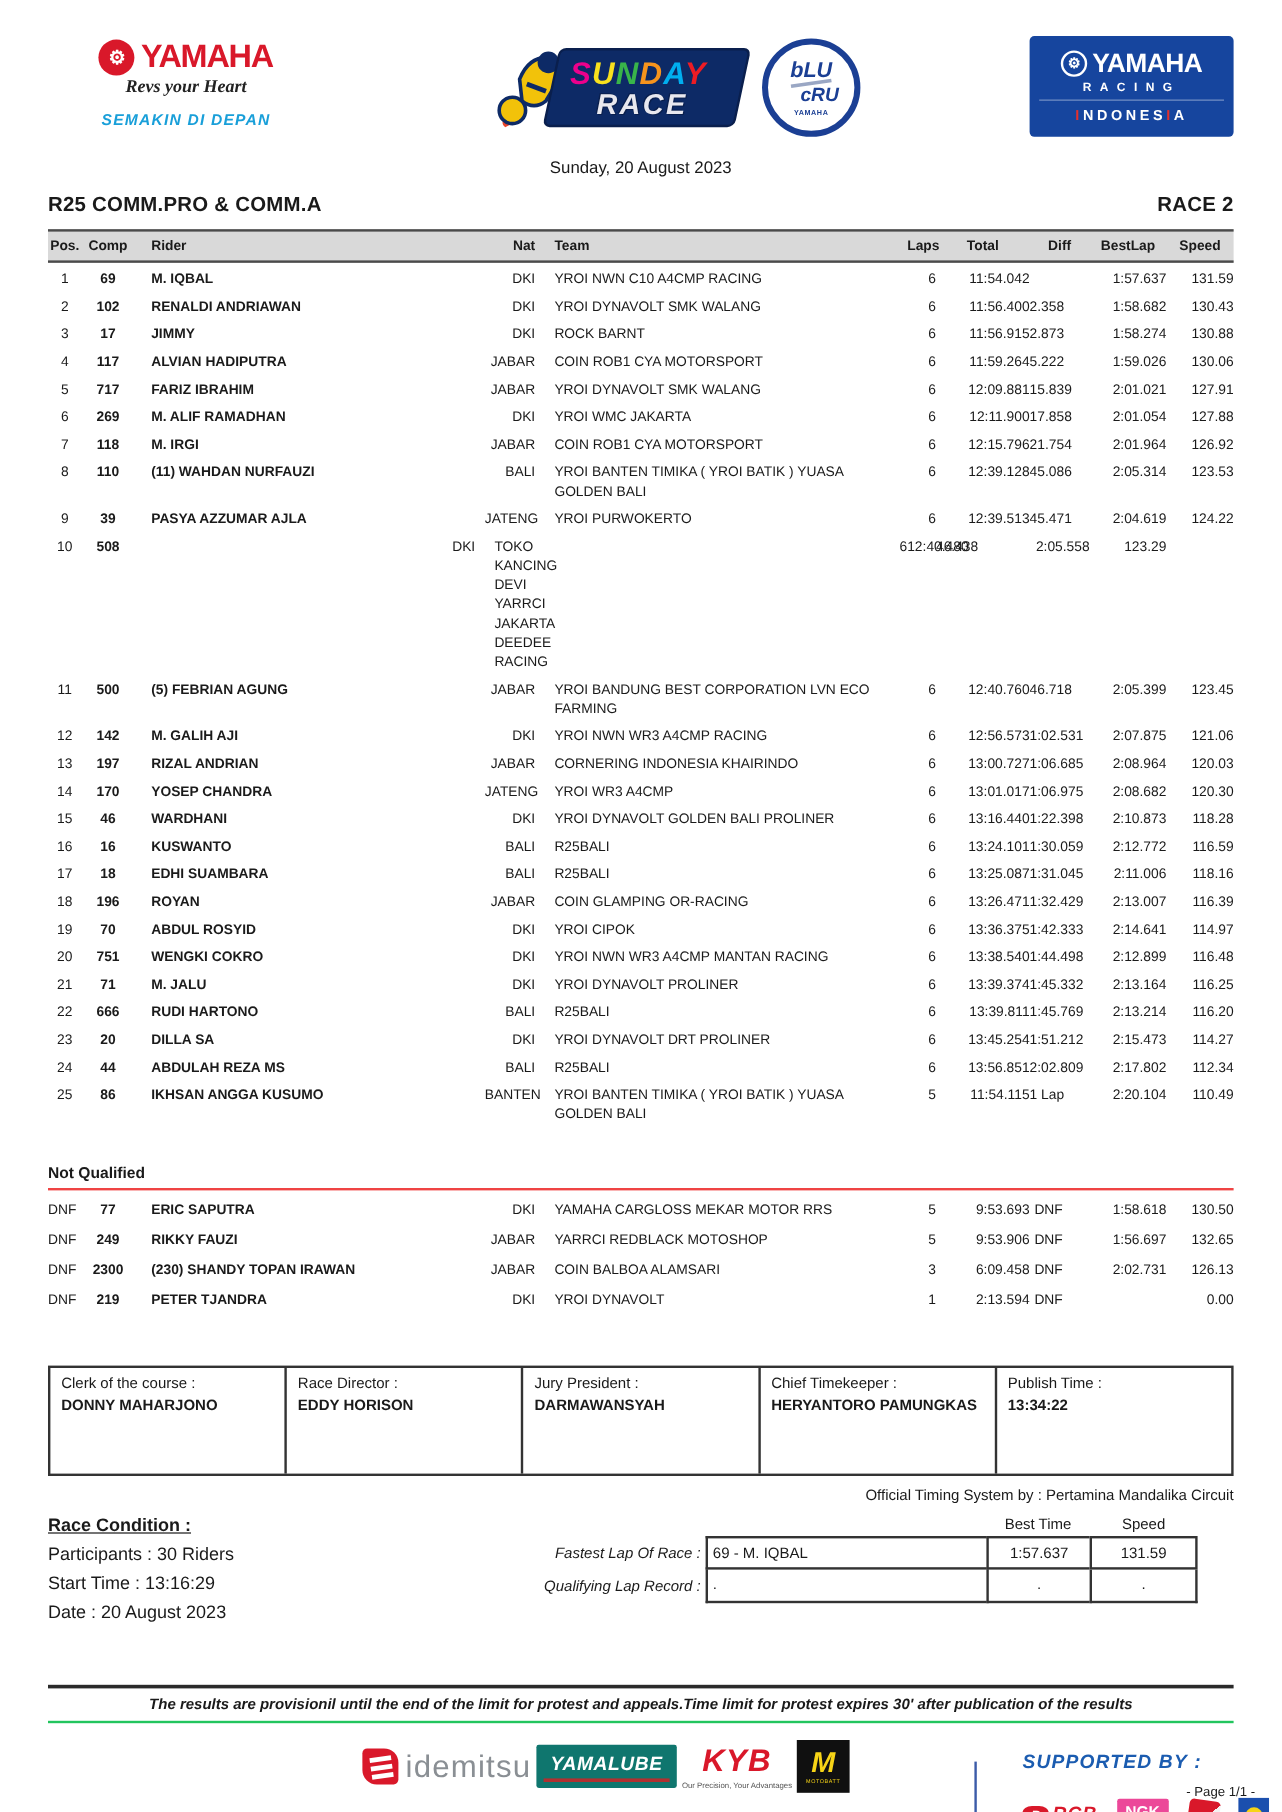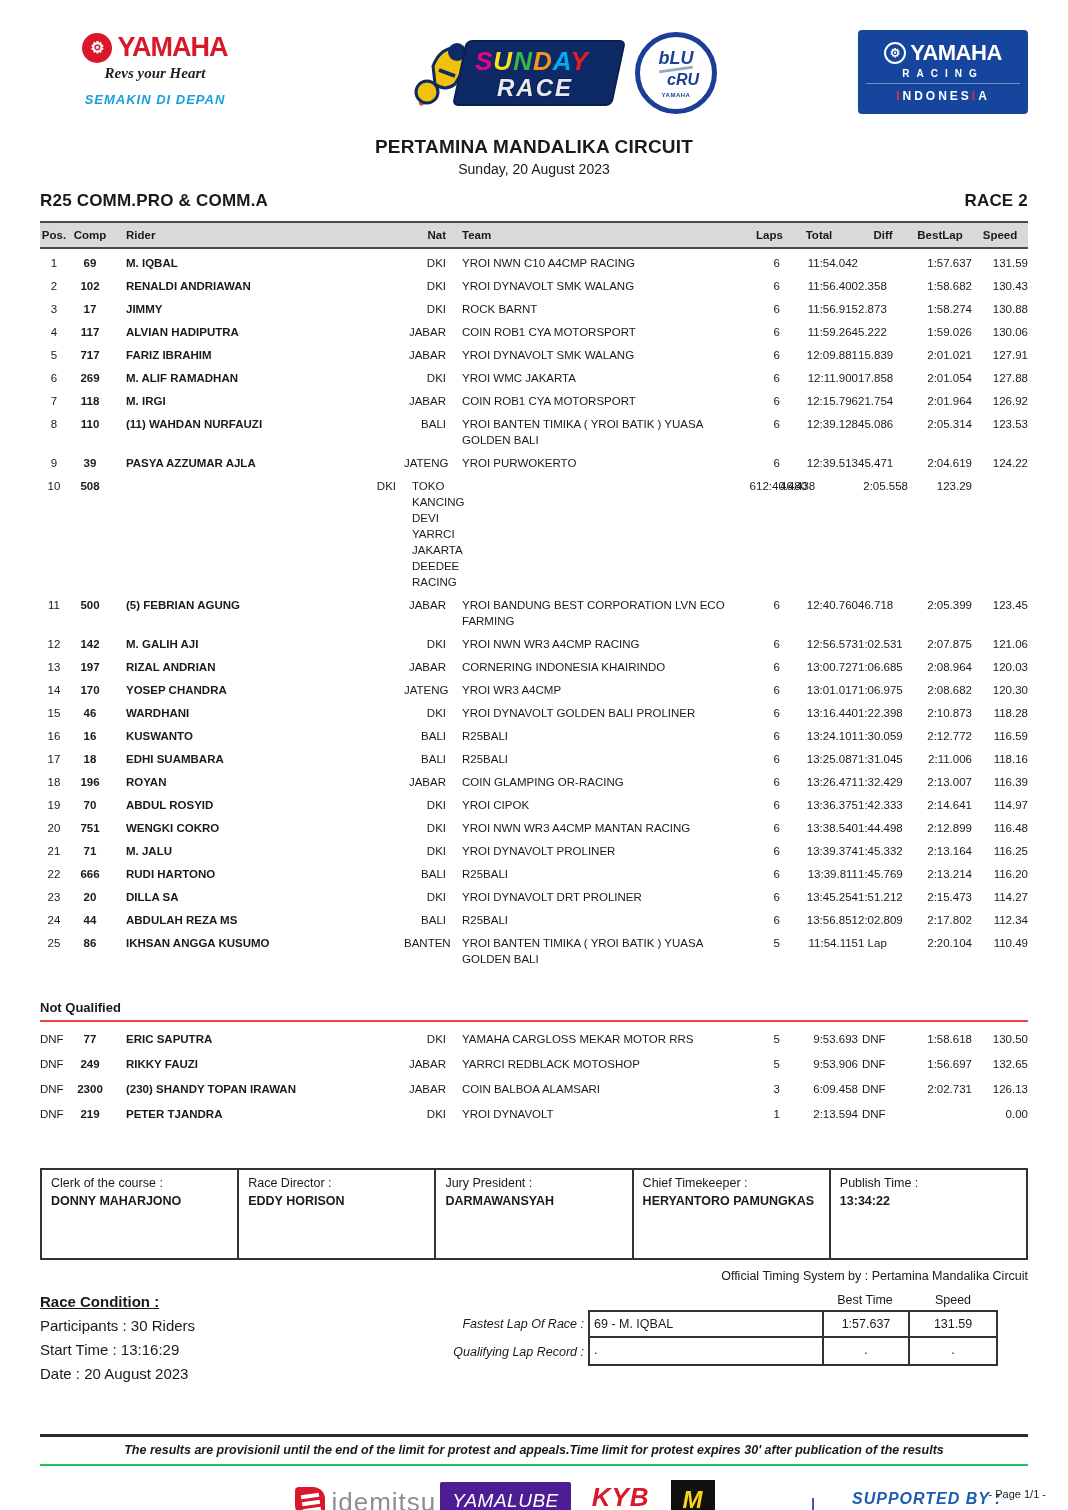--- a/index.html
+++ b/index.html
@@ -99,21 +99,21 @@
   .foot-strip { margin-top:52px; border-top:3px solid #2a2a2a; border-bottom:2px solid #22c55e; padding:6px 0 7px; text-align:center; font-size:12.5px; font-style:italic; font-weight:bold; }
   .sponsor-sec { position:relative; margin-top:14px; height:118px; }
   .sponsored-label { position:absolute; left:8px; top:58px; color:#1b5cb0; font-weight:bold; font-style:italic; font-size:17px; letter-spacing:1px; }
   .sp-cluster { position:absolute; left:230px; top:0; width:470px; }
   .sp-row { display:flex; align-items:center; justify-content:center; gap:4px; }
   .sp-row.r2 { margin-top:16px; }
   .idemitsu { display:flex; align-items:center; gap:6px; }
   .idemitsu .flame { width:30px; height:30px; background:#d9182a; border-radius:4px 12px 4px 12px; position:relative; }
   .idemitsu .flame::after { content:""; position:absolute; left:6px; top:7px; width:18px; height:4px; background:#fff; box-shadow:0 7px 0 #fff, 0 14px 0 #fff; transform:rotate(-8deg); }
   .idemitsu .word { color:#8a8f94; font-size:26px; letter-spacing:1px; }
-  .yamalube { background:#4c1d95; color:#fff; font-weight:normal; font-style:italic; font-size:19px; padding:8px 12px 10px; border-radius:2px; position:relative; letter-spacing:.5px; }
+  .yamalube { background:#0f766e; color:#fff; font-weight:bold; font-style:italic; font-size:16px; padding:8px 12px 10px; border-radius:2px; position:relative; letter-spacing:.5px; }
   .yamalube::after { content:""; position:absolute; left:6px; right:6px; bottom:5px; height:3px; background:#b03030; }
   .kyb { text-align:center; }
   .kyb .k-word { color:#d9182a; font-weight:bold; font-style:italic; font-size:26px; letter-spacing:1px; }
   .kyb .k-tag { font-size:6.5px; color:#555; margin-top:2px; }
   .motobatt { width:44px; height:44px; background:#101010; display:flex; flex-direction:column; align-items:center; justify-content:center; }
   .motobatt .m { color:#f7d417; font-weight:bold; font-size:24px; font-style:italic; line-height:1; }
   .motobatt .mb { color:#f7d417; font-size:4.5px; letter-spacing:.5px; }
   .irc { display:flex; align-items:baseline; color:#1b4fae; font-weight:bold; font-style:italic; }
   .irc .big { font-size:27px; letter-spacing:-1px; }
   .irc .sub { font-size:13px; margin-left:2px; }
@@ -179,21 +179,20 @@
     <div class="logo-right">
       <div class="yr-row">
         <div class="fork-circle white">⚙</div>
         <span class="yr-name">YAMAHA</span>
       </div>
       <div class="yr-racing">RACING</div>
       <div class="yr-indo" id="yr-indonesia"><span class="redI">I</span><span>N</span><span>D</span><span>O</span><span>N</span><span>E</span><span>S</span><span class="redI">I</span><span>A</span></div>
     </div>
   </div>
 
-  <div class="circuit-title">PERTAMINA MANDALIKA CIRCUIT</div>
   <div class="circuit-date">Sunday, 20 August 2023</div>
   <div class="class-row">
     <span class="class-name">R25 COMM.PRO &amp; COMM.A</span>
     <span class="race-name">RACE 2</span>
   </div>
 
   <div class="grid-row thead" id="results-head">
       <span class="c pos">Pos.</span>
       <span class="c comp">Comp</span>
       <span class="c rider">Rider</span>

